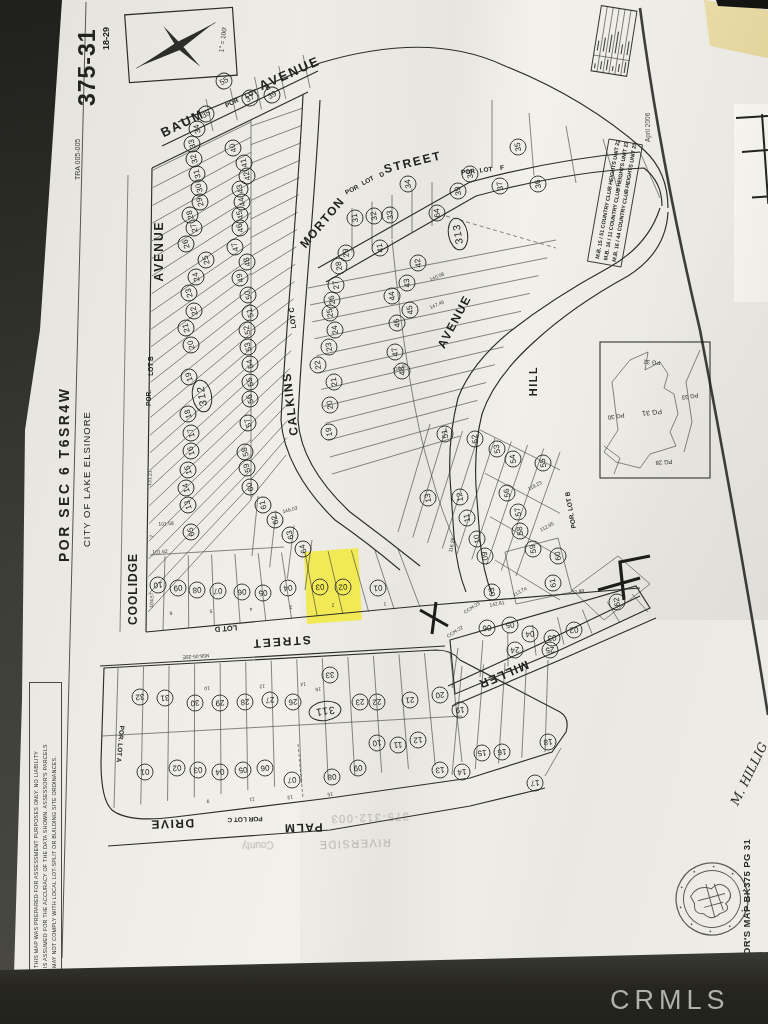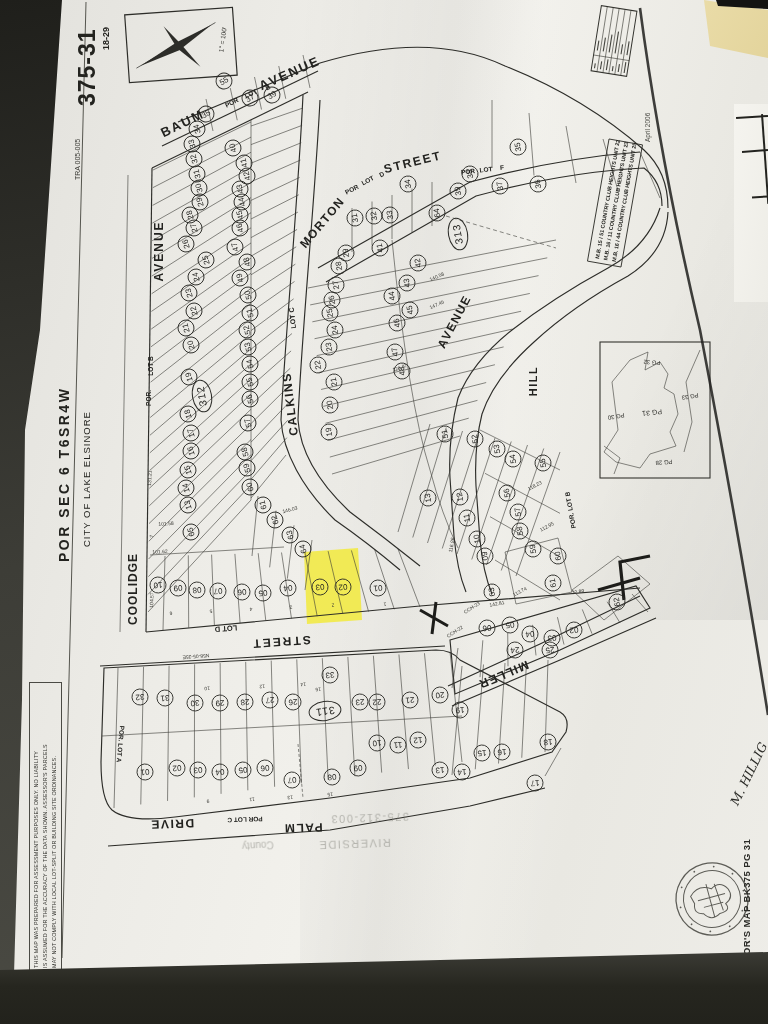--- a/index.html
+++ b/index.html
@@ -1001,14 +1001,15 @@
   <div class="abs edge-left"></div>
   <div class="abs tan-note"></div>
   <div class="abs black-bar"></div>
   <div class="abs right-sheet">
     <div class="ln" style="left:2px;top:12px;width:32px;transform:rotate(-4deg);"></div>
     <div class="ln" style="left:8px;top:46px;width:26px;transform:rotate(-4deg);"></div>
     <div class="ln" style="left:18px;top:92px;width:16px;transform:rotate(-4deg);"></div>
     <div class="ln" style="left:29px;top:10px;width:90px;transform:rotate(86deg);transform-origin:0 0;"></div>
   </div>
   <div class="abs edge-bottom"></div>
+  <div class="abs crmls">CRMLS</div>
 
 </div>
 
 </body></html>

